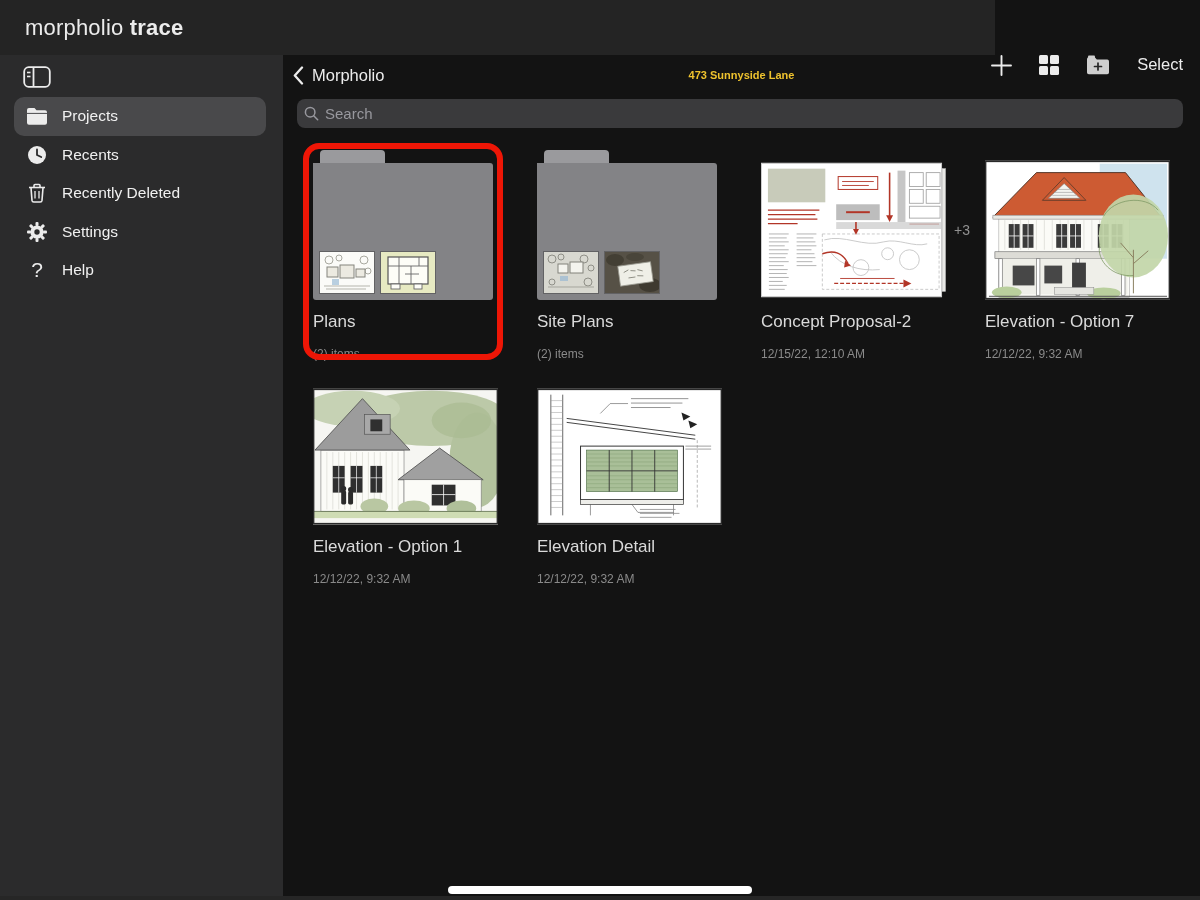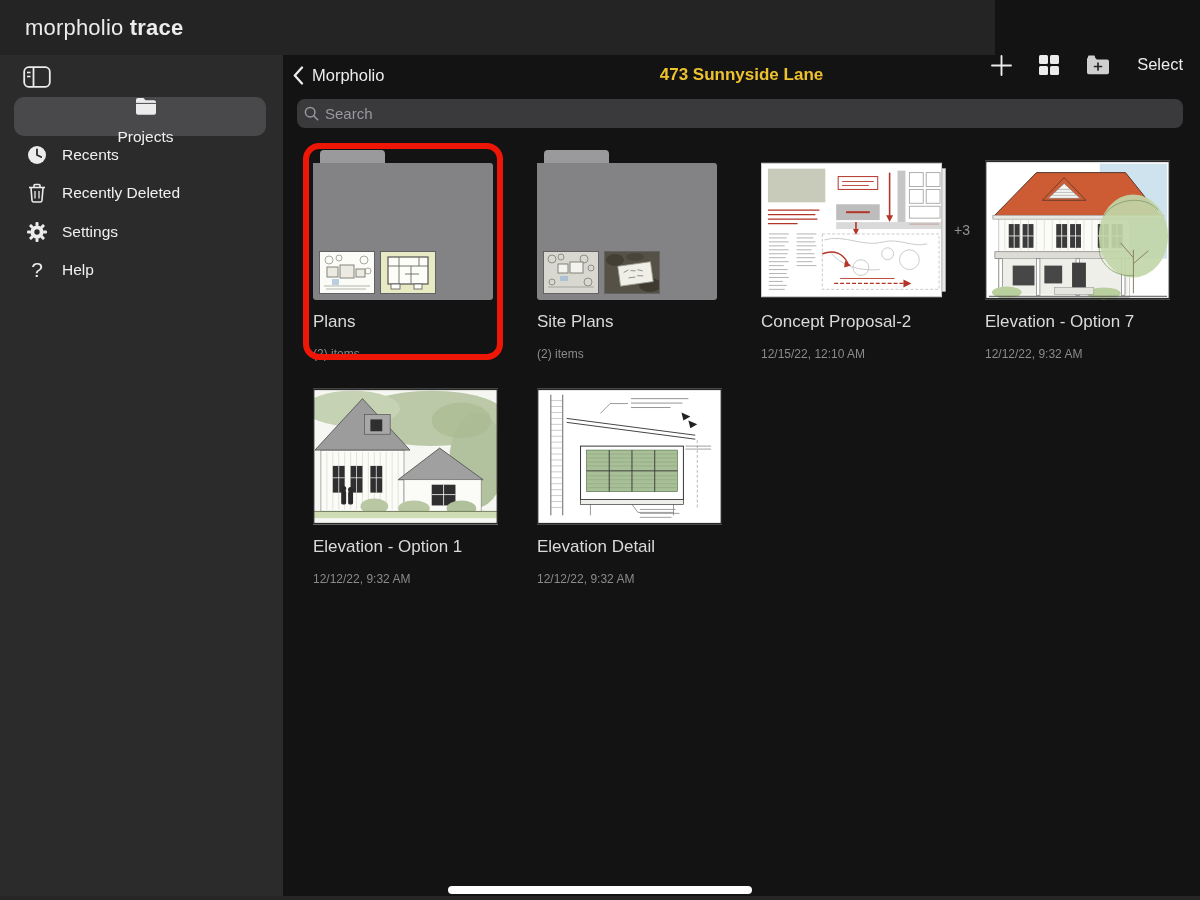--- a/index.html
+++ b/index.html
@@ -16,31 +16,31 @@
   .logo { color:#ececec; font-size:22px; font-weight:300; letter-spacing:.2px; }
   .logo .bold { font-weight:700; }
   
   .sidebar { position:absolute; top:55px; left:0; width:283px; bottom:0;
     background:var(--sidebar-bg,#2b2b2c); }
   .toggle-btn { position:absolute; left:22px; top:9px; width:30px; height:26px;
     display:flex; align-items:center; justify-content:center; }
   .nav { position:absolute; top:42px; left:14px; right:17px; }
   .nav-item { height:38.5px; display:flex; align-items:center; gap:13px;
     padding-left:11px; border-radius:10px; color:#f0f0f0; font-size:15.5px; cursor:default; }
-  .nav-item.selected { background:var(--selected-item-bg,#49494b);flex-direction:column; }
+  .nav-item.selected { background:var(--selected-item-bg,#49494b); }
   .icon-cell { width:24px; display:flex; justify-content:center; align-items:center; }
   .q-mark { color:#ececec; font-size:21px; font-weight:400; }
   
   main { position:absolute; left:283px; top:55px; right:0; bottom:0; background:var(--main-bg,#131313); }
   .mhead { position:absolute; top:0; left:0; right:0; height:40px; }
   .back-btn { position:absolute; left:10px; top:0; height:40px; display:flex;
     align-items:center; gap:8px; color:#ececec; font-size:16.5px; }
   .mtitle { position:absolute; left:0; right:0; top:0; height:40px; display:flex;
     align-items:center; justify-content:center; pointer-events:none;
-    color:var(--accent-yellow,#eec22e); font-weight:700; font-size:17px; }
+    color:var(--accent-yellow,#eec22e); font-weight:700; font-size:11px; }
   .actions { position:absolute; right:17px; top:0; height:40px; display:flex;
     align-items:flex-start; gap:27px; }
   .select-label { color:#ececec; font-size:16.5px; }
   .search { position:absolute; left:14px; right:17px; top:44px; height:29px;
     background:var(--search-bg,#3a3a3c); border-radius:8px; display:flex;
     align-items:center; gap:6px; padding-left:7px; color:#98989e; font-size:15px; }
   
   .grid { position:absolute; left:30px; top:95px;
     display:grid; grid-template-columns:repeat(4,185px); column-gap:39px; row-gap:25px; }
   .card { position:relative; width:185px; height:200px; }

